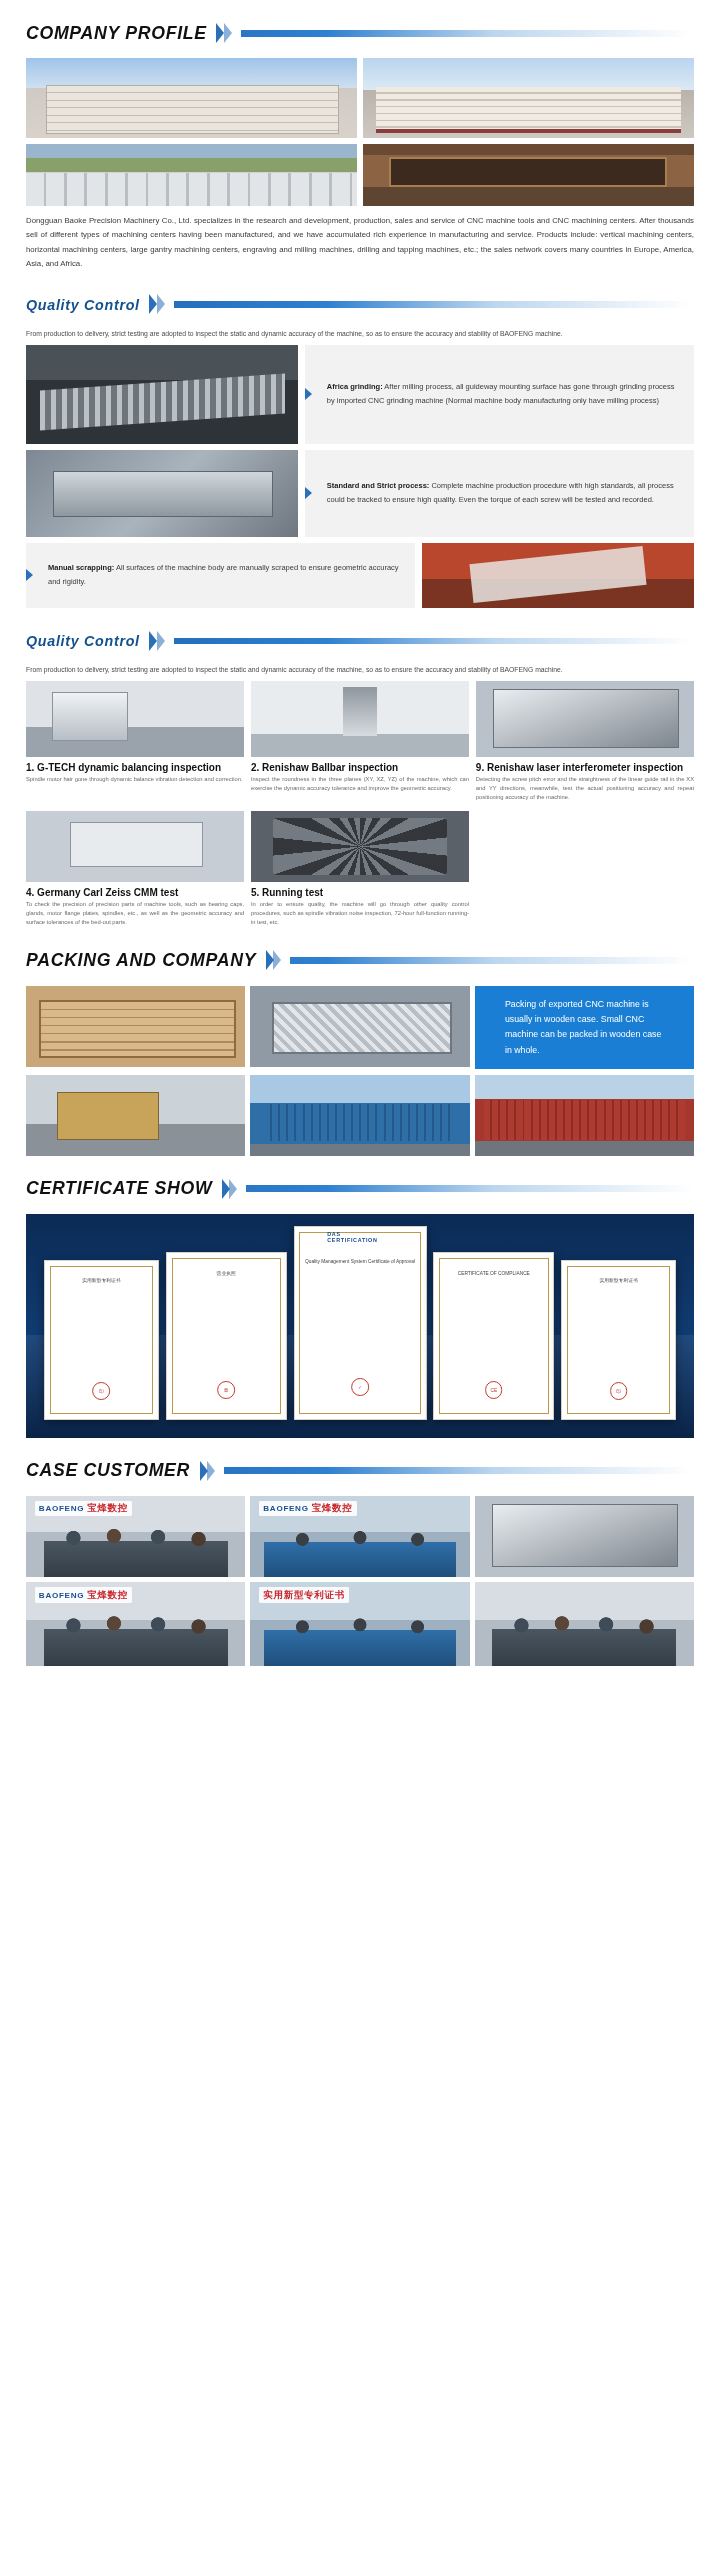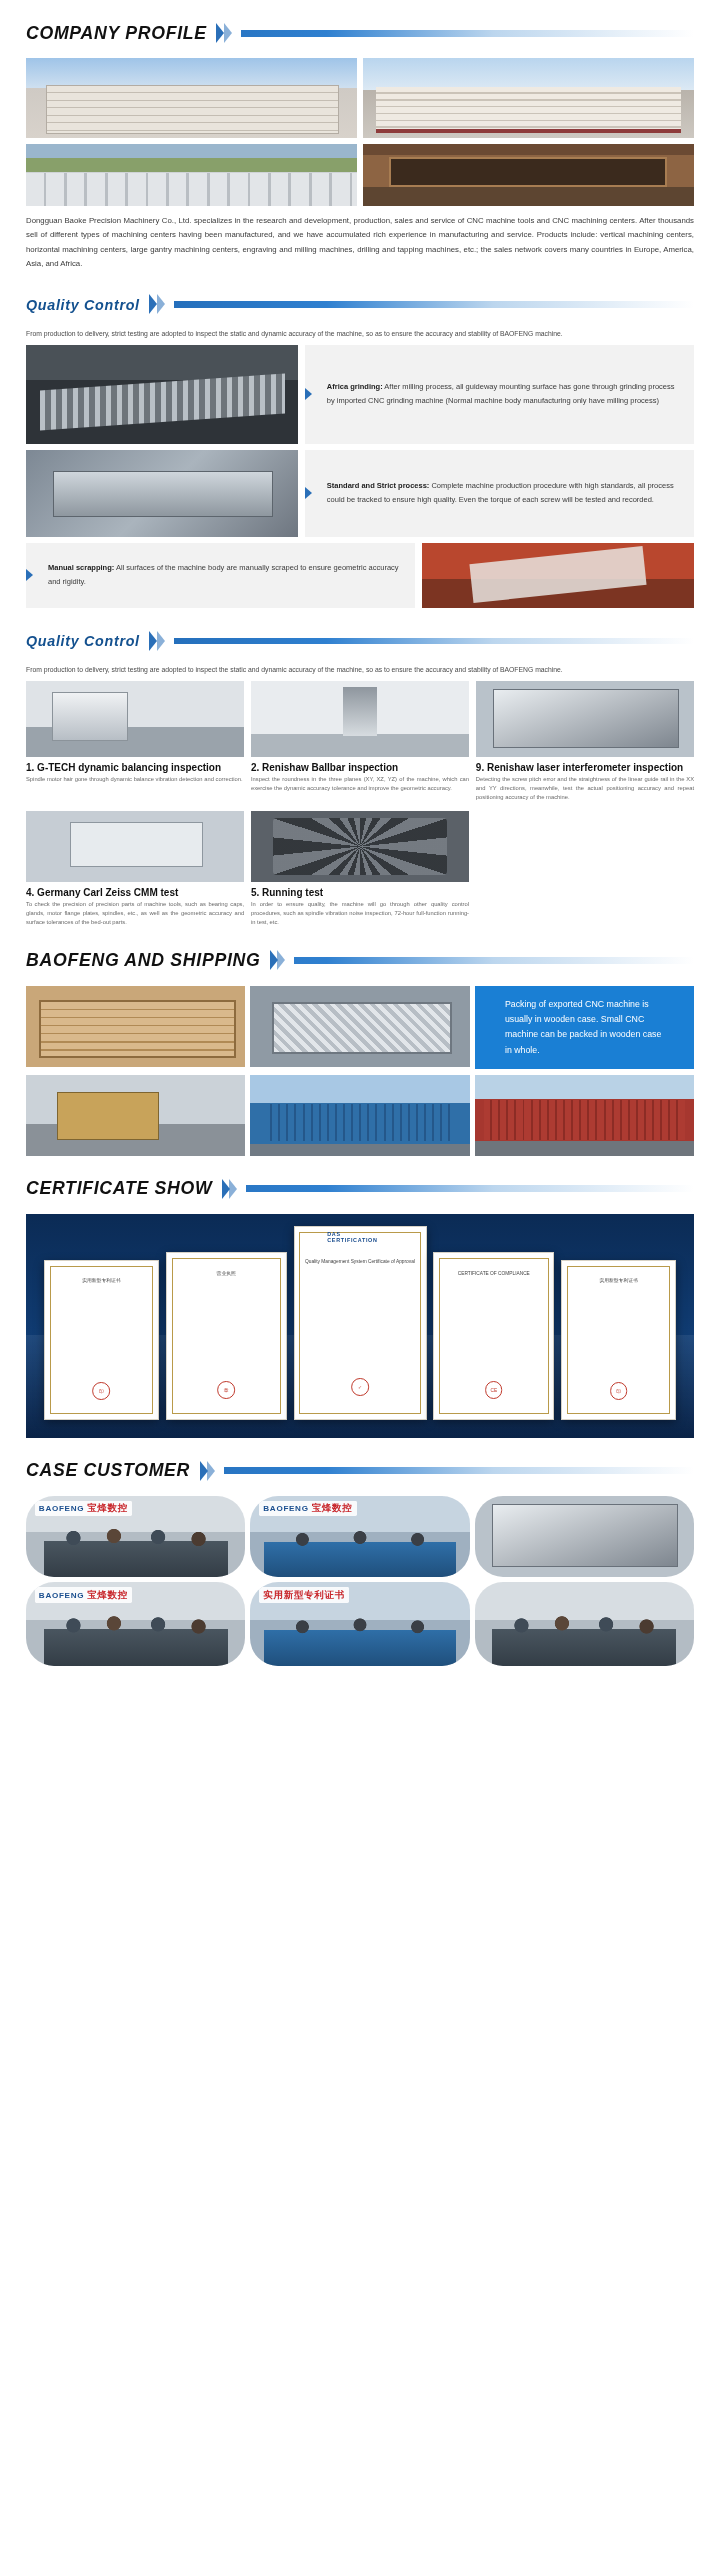--- a/index.html
+++ b/index.html
@@ -285,21 +285,21 @@
   .cert.c1, .cert.c5 { width:115px; height:160px; }
   .cert.c2, .cert.c4 { width:121px; height:168px; }
   .cert.c3 { width:133px; height:194px; }
   .cert.c3 .ribbon {
     position:absolute; top:4.1px; left:50%; transform:translateX(-50%);
     font-size:5.4px; font-weight:bold; color:#13478a; letter-spacing:0.7px;
   }
 
   
   .case-grid { display:grid; grid-template-columns:1fr 1fr 1fr; gap:5.4px; }
-  .case-cell { height:81px;border-radius:28px; }
+  .case-cell { height:81px; }
   .case-cell.tall { height:84px; }
 
   footer { height:15px; }
 </style>
 </head>
 <body>
 
 <div class="page">
 
   <div class="sec-head">
@@ -402,21 +402,21 @@
       <div class="ph f-chips" style="height:71px"></div>
       <div class="cap-t">5. Running test</div>
       <div class="cap-b">In order to ensure quality, the machine will go through other quality control procedures, such as spindle vibration noise inspection, 72-hour full-function running-in test, etc.</div>
     </div>
     <div></div>
   </div>
 
   <div class="sec-head">
     <div class="bar"></div>
     <div class="title-wrap">
-      <div class="title">BAOFENG AND SHIPPING</div>
+      <div class="title">PACKING AND COMPANY</div>
       <div class="chev"></div>
     </div>
   </div>
 
   <div class="grid3">
     <div class="ph f-crate" style="height:81px"></div>
     <div class="ph f-crate2" style="height:81px"></div>
     <div class="pack-note">Packing of exported CNC machine is usually in wooden case. Small CNC machine can be packed in wooden case in whole.</div>
   </div>
 

